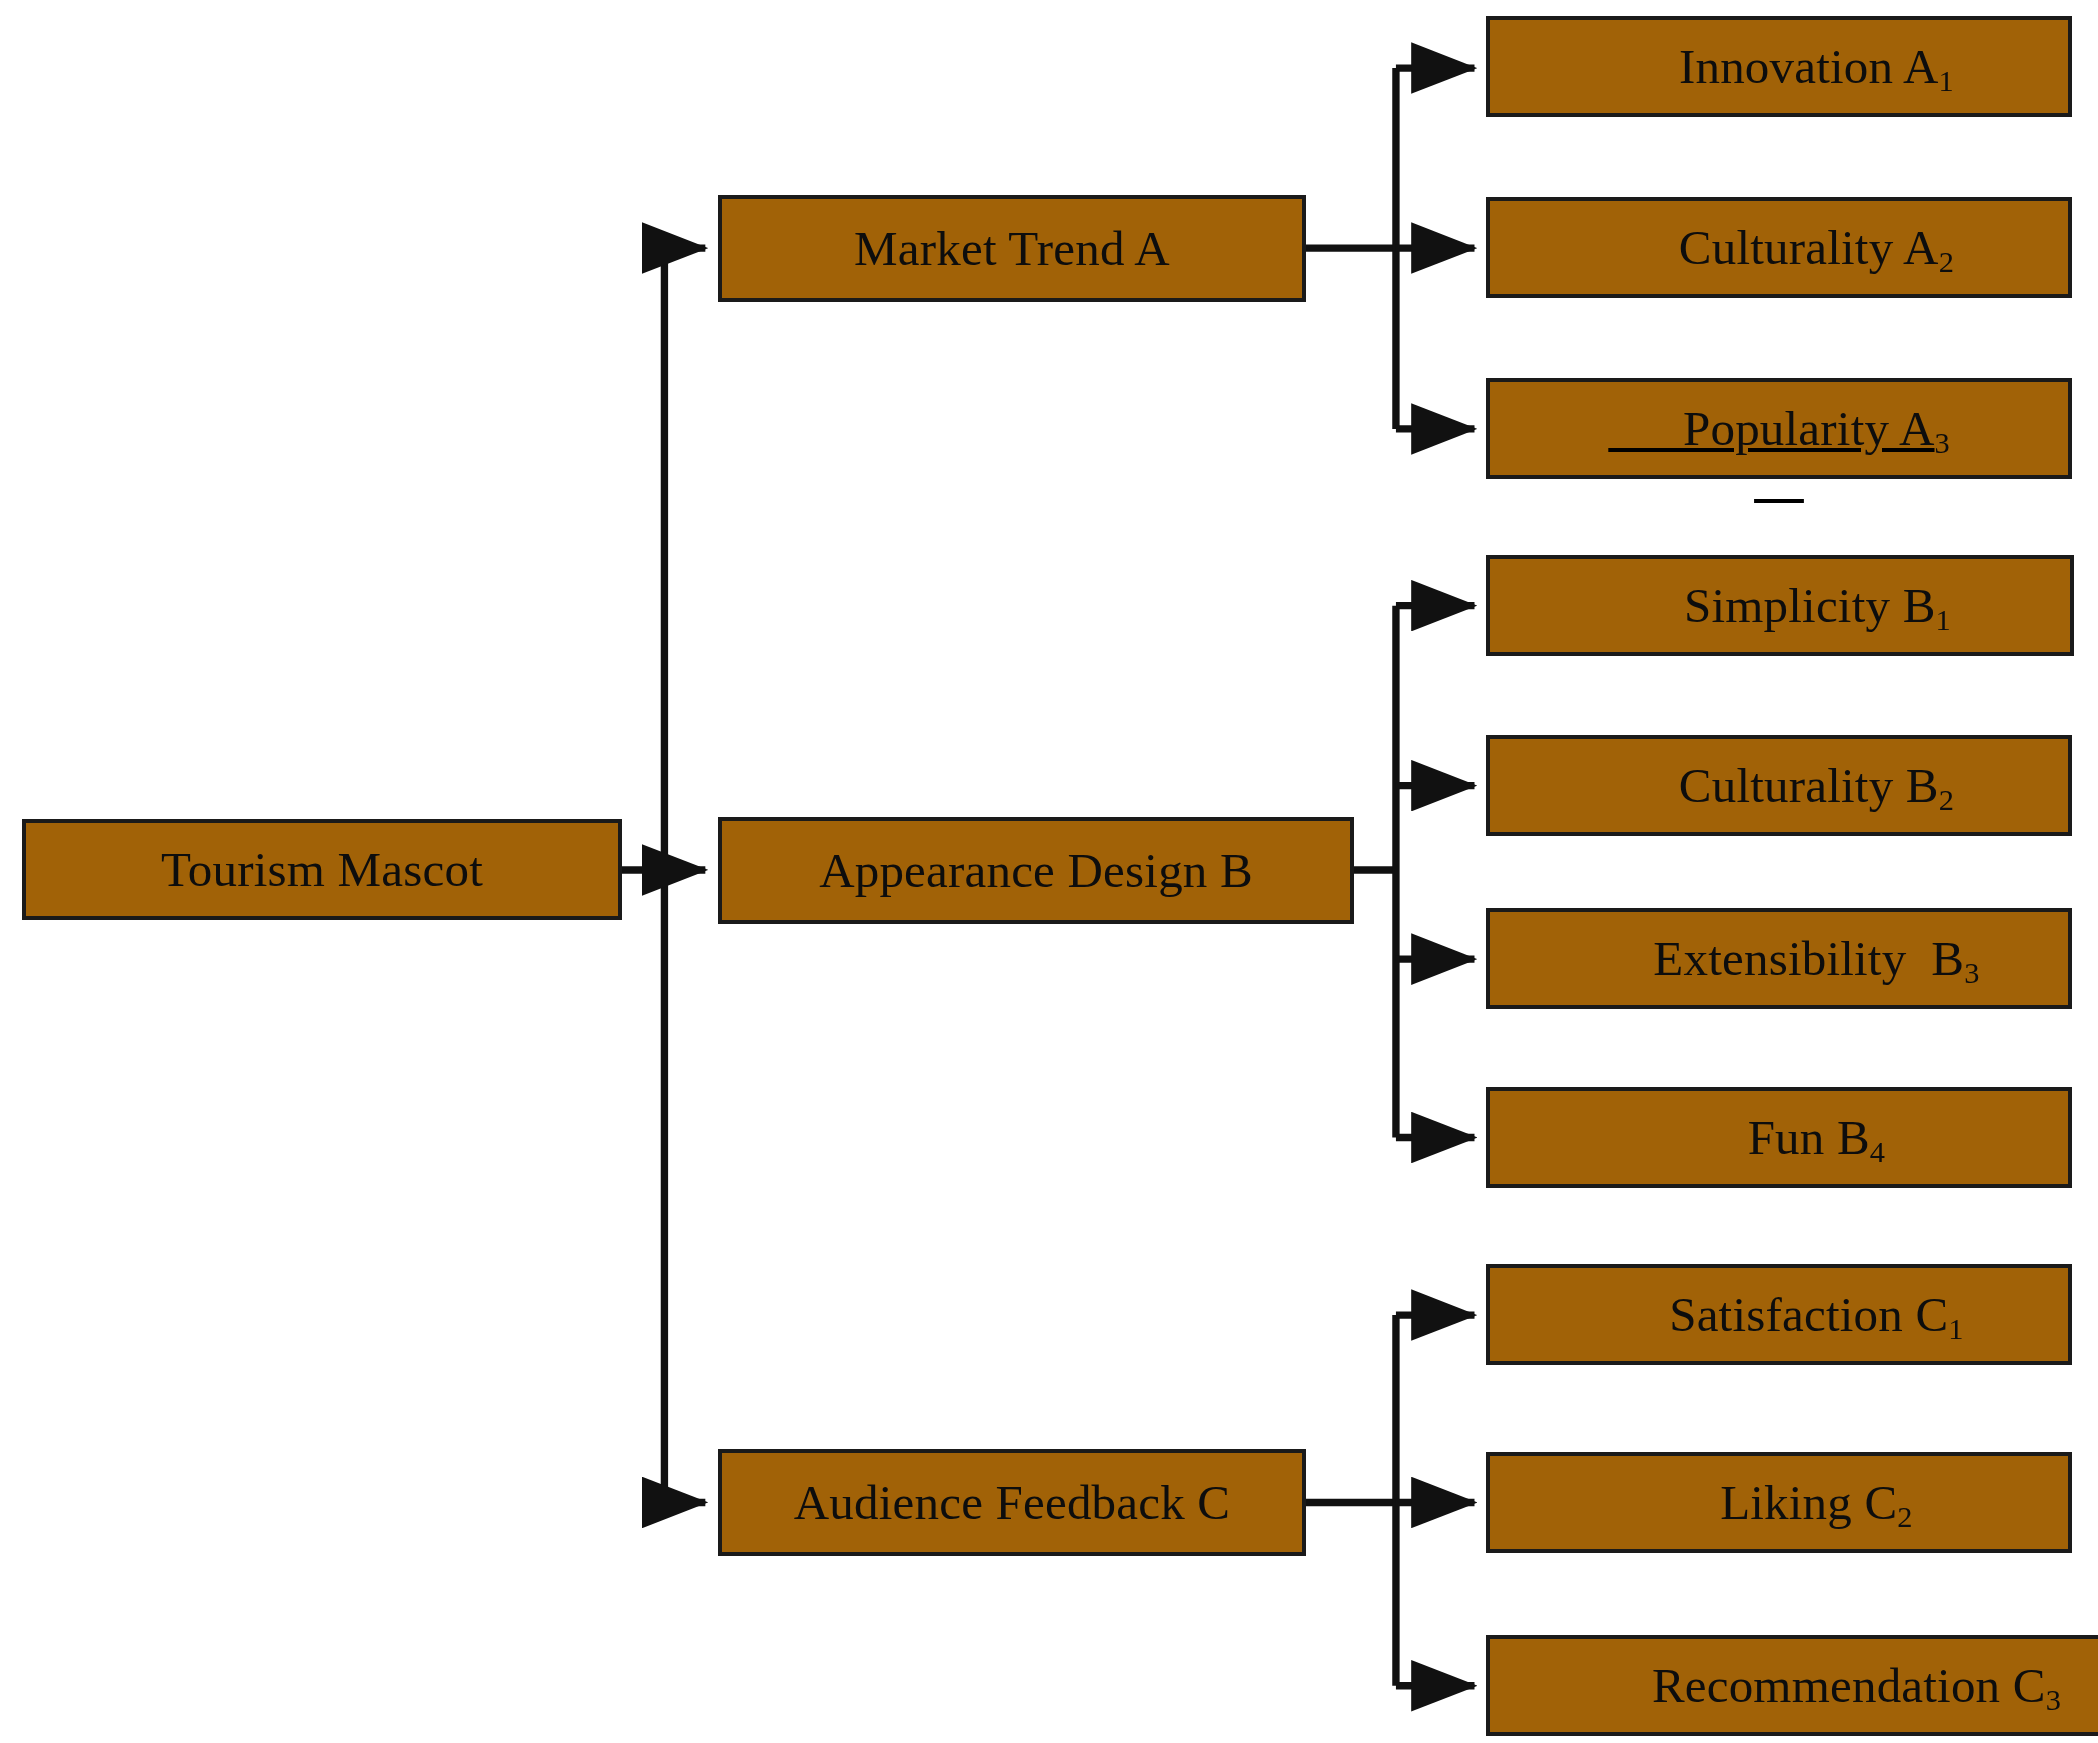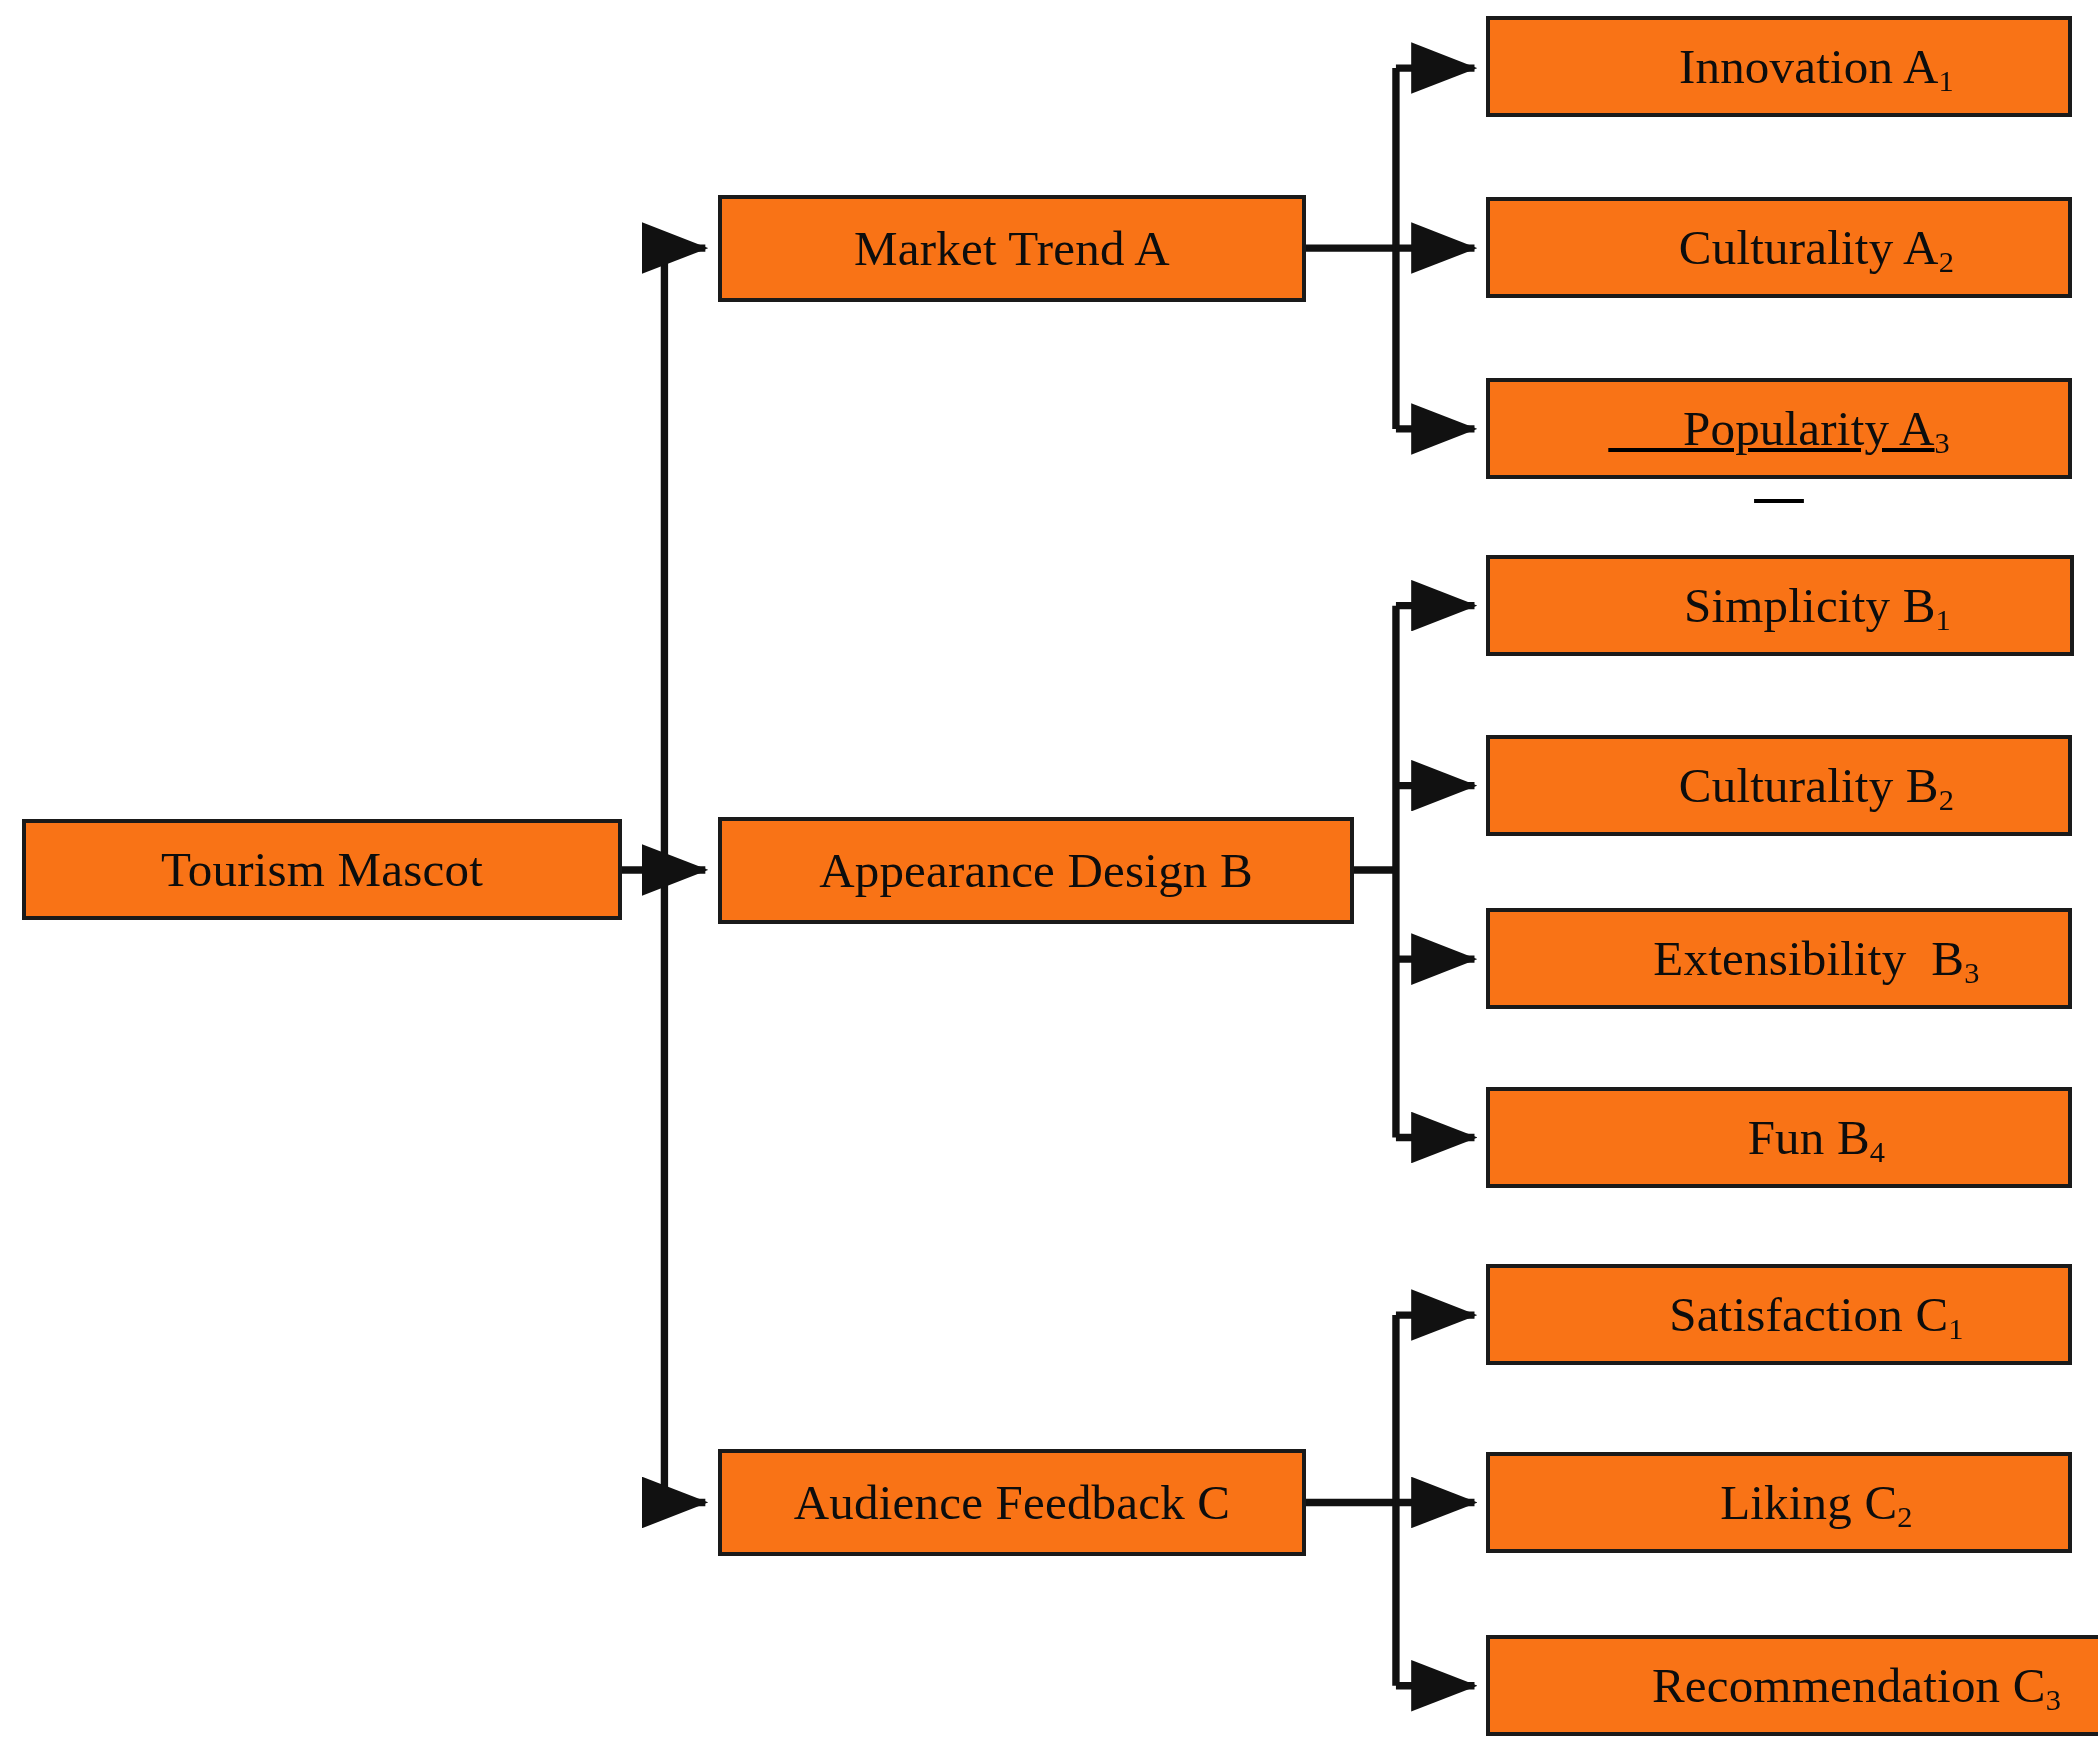--- a/index.html
+++ b/index.html
@@ -22,21 +22,21 @@
     position: absolute;
     left: 0;
     top: 0;
     width: 2098px;
     height: 1744px;
     pointer-events: none;
   }
   .node-box {
     position: absolute;
     box-sizing: border-box;
-    background: #f97316;
+    background: #a16207;
     border: 4.1px solid #1a1a1a;
     display: flex;
     align-items: center;
     justify-content: center;
     text-align: center;
   }
   .node-label {
     font-family: "Liberation Serif", "DejaVu Serif", serif;
     font-size: 49px;
     line-height: 1.05;

